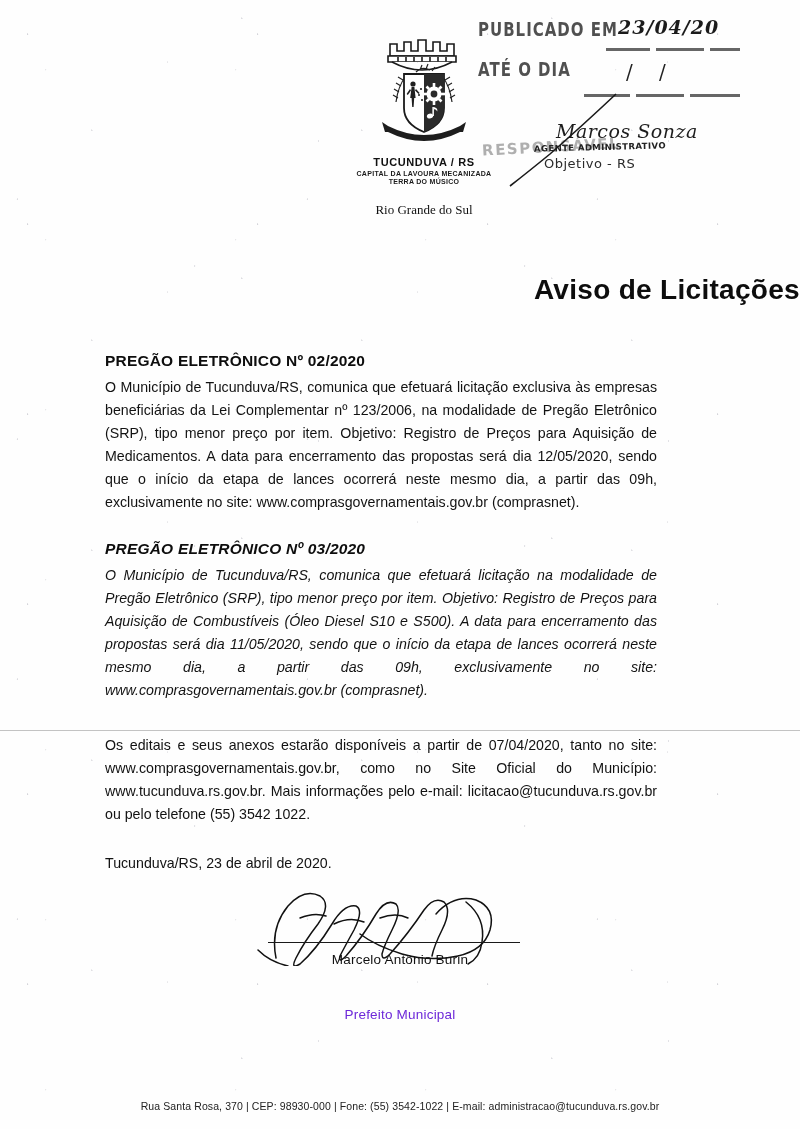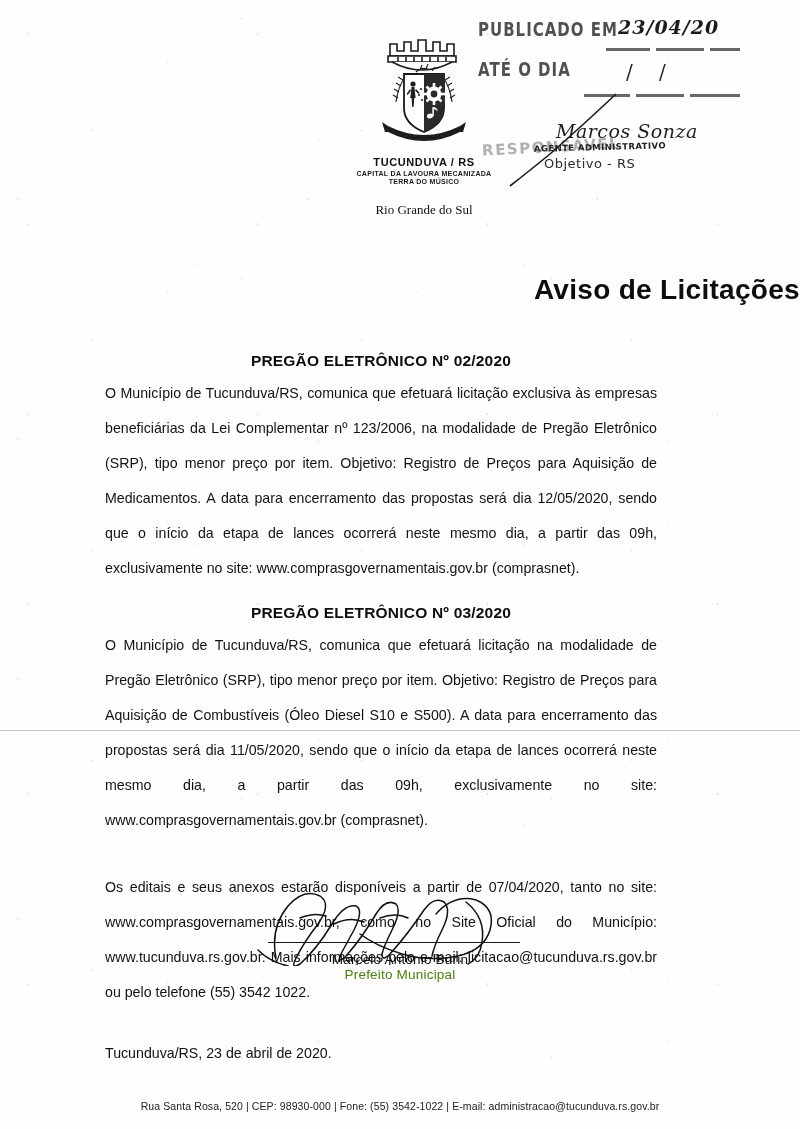--- a/index.html
+++ b/index.html
@@ -205,35 +205,34 @@
     letter-spacing: .3px;
     color: #0d0d0d;
   }
   .content {
     position: absolute;
     top: 352px;
     left: 105px;
     width: 552px;
   }
   .section-heading {
-    text-align: center;
     font-size: 15.5px;
     font-weight: bold;
     letter-spacing: .2px;
     margin: 0 0 6px 0;
     color: #0d0d0d;
   }
   .para {
     text-align: justify;
     font-size: 14.2px;
-    line-height: 35px;
+    line-height: 23px;
     margin: 0;
     color: #121212;
   }
-  .section-block + .section-block { margin-top: 18px; }
+  .section-block + .section-block { margin-top: 26px; font-style: italic; }
   .closing-block { margin-top: 32px; }
   .place-date { margin-top: 26px; text-align: left; }
 
   
   .signature-area {
     position: absolute;
     top: 884px;
     left: 0;
     width: 800px;
     text-align: center;
@@ -258,22 +257,23 @@
     background: #1a1a1a;
   }
   .sig-name {
     font-size: 13.5px;
     color: #111;
     margin-top: 6px;
     letter-spacing: .2px;
   }
   .sig-role {
     font-size: 13.5px;
-    color: #4d7c0f;
+    color: #6d28d9;
     letter-spacing: .2px;
+    margin-top: 40px;
   }
 
   
   .footer {
     position: absolute;
     top: 1100px;
     left: 0;
     width: 800px;
     text-align: center;
     font-size: 10.5px;
@@ -425,17 +425,17 @@
           <path d="M60 34 Q74 28 86 32 M94 40 Q110 32 124 38 M140 34 Q156 28 168 34"></path>
           <path d="M18 66 Q30 78 48 82"></path>
         </g>
       </svg>
       <div class="sig-line"></div>
     </div>
     <div class="sig-name">Marcelo Antônio Burin</div>
     <div class="sig-role">Prefeito Municipal</div>
   </div>
 
-  <div class="footer">Rua Santa Rosa, 520 | CEP: 98930-000 | Fone: (55) 3542-1022  | E-mail: administracao@tucunduva.rs.gov.br</div>
+  <div class="footer">Rua Santa Rosa, 370 | CEP: 98930-000 | Fone: (55) 3542-1022  | E-mail: administracao@tucunduva.rs.gov.br</div>
 
   <div class="scan-line-artifact" style="top:730px;"></div>
   <div class="scan-noise"></div>
 </div>
 
 </body></html>

